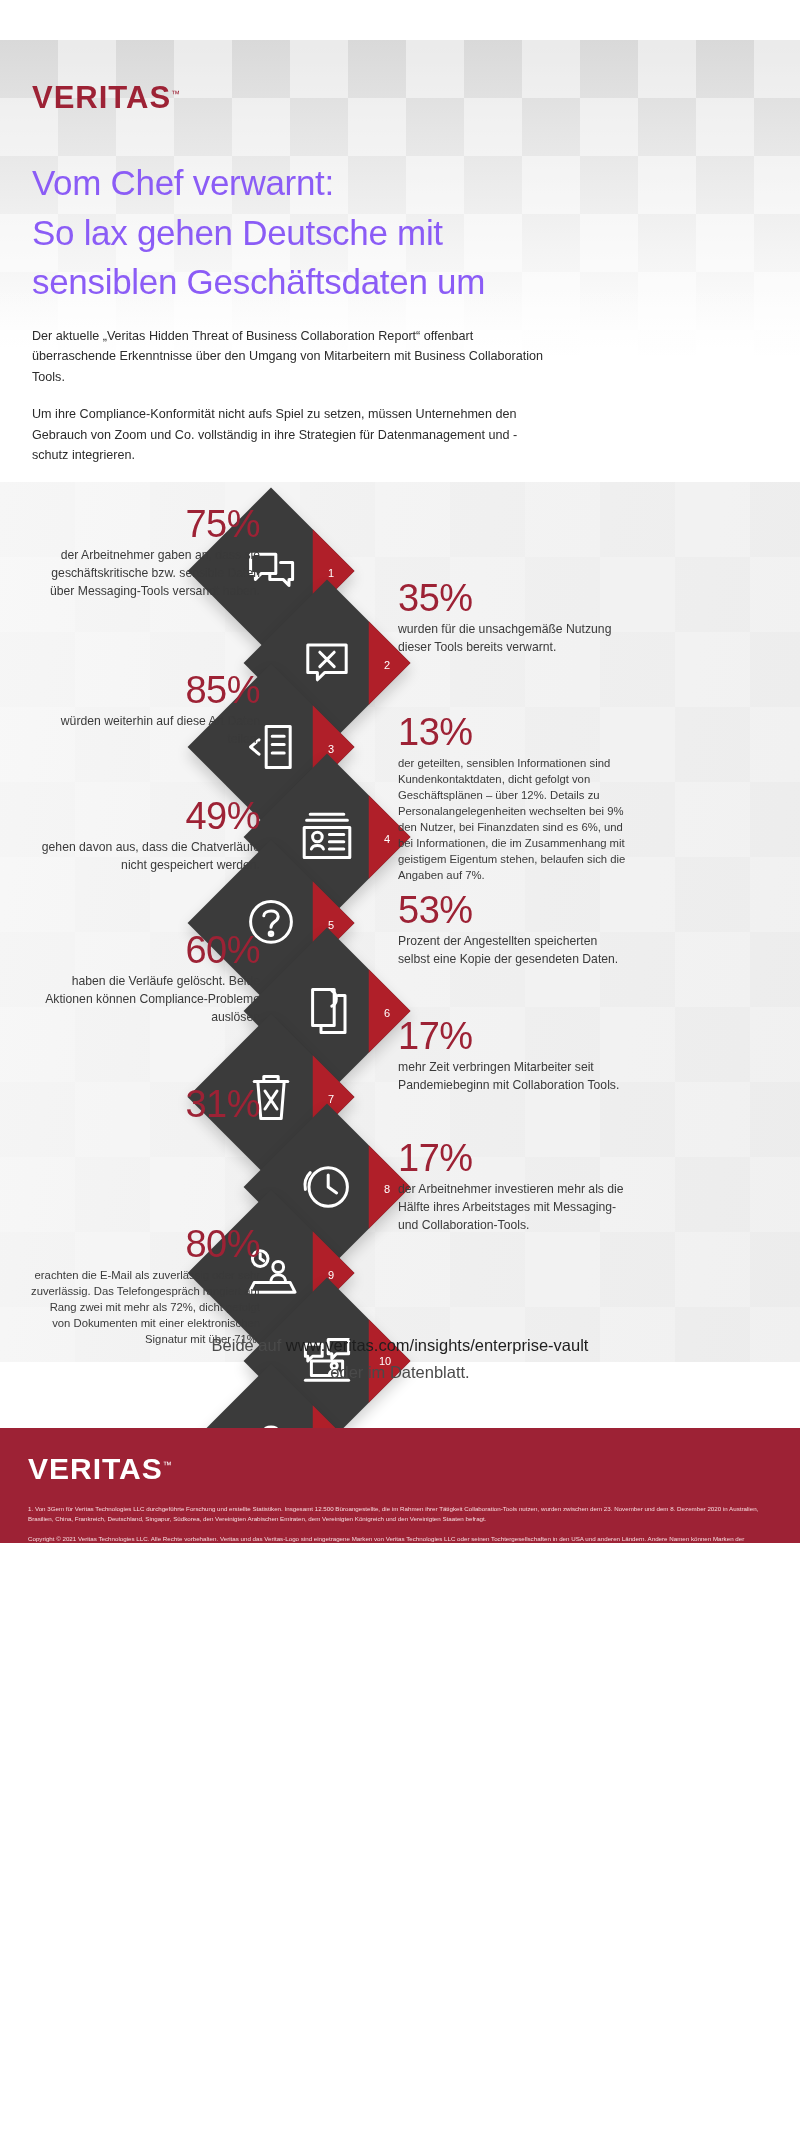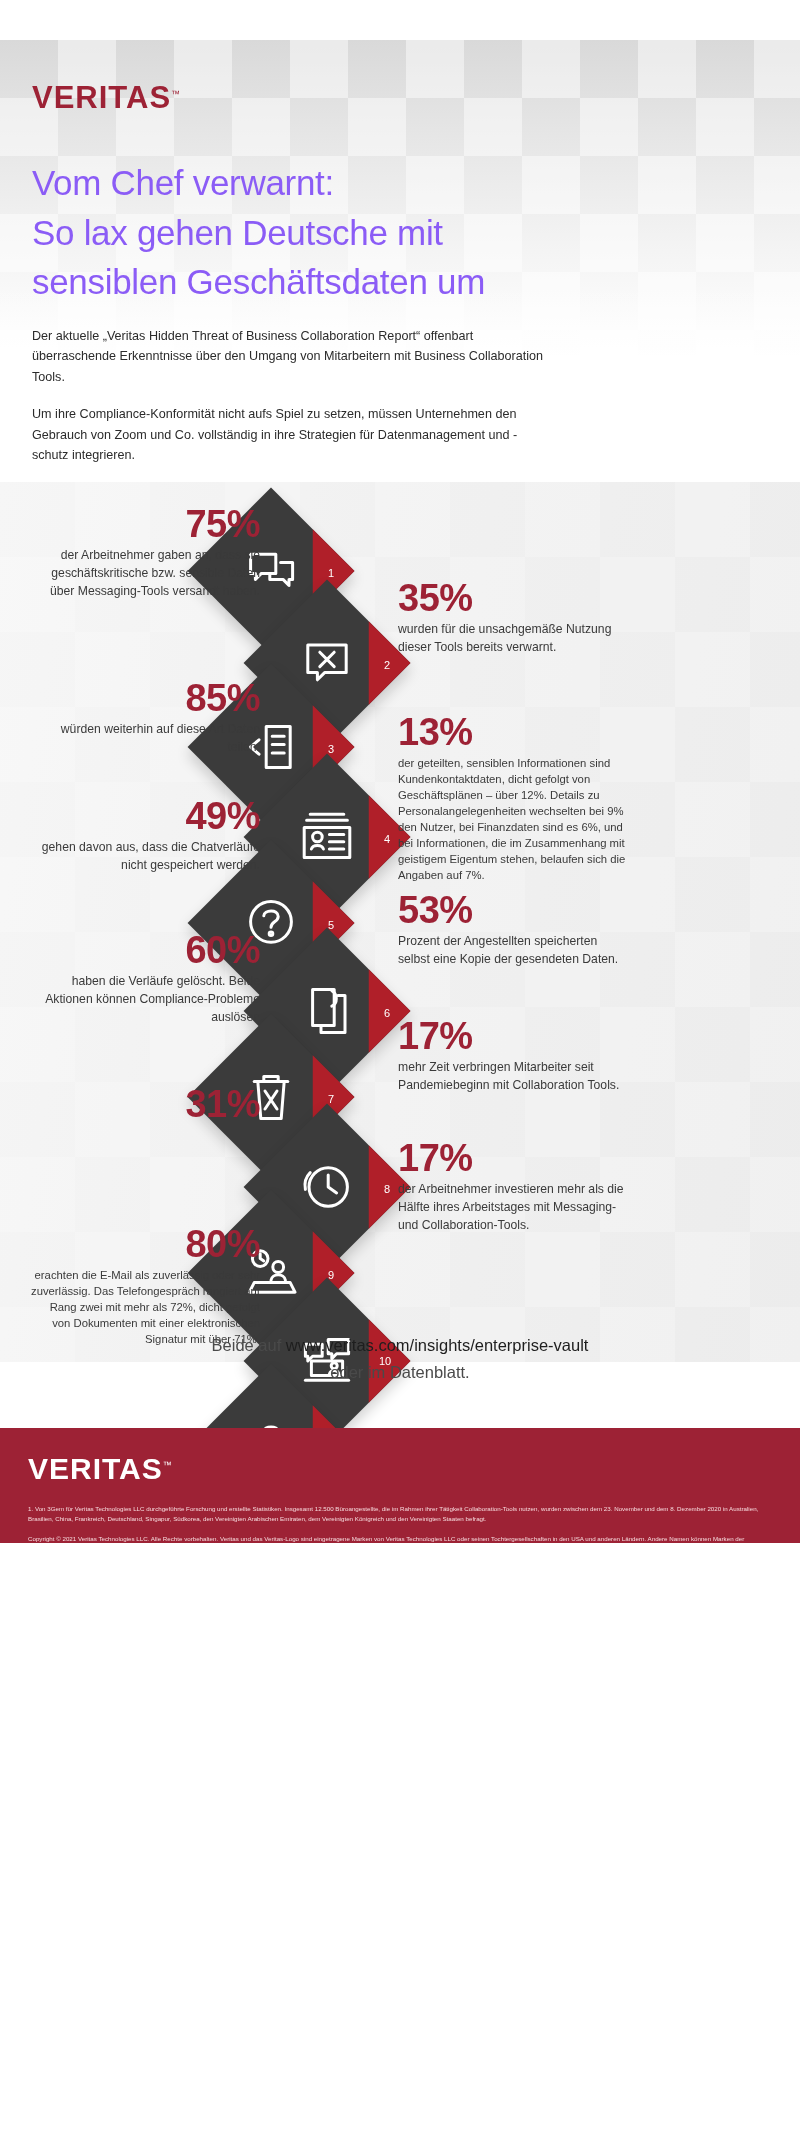--- a/index.html
+++ b/index.html
@@ -146,21 +146,21 @@
   
   .stat {
     position: absolute;
     width: 230px;
   }
   .stat.left  { text-align: right; left: 30px; }
   .stat.right { text-align: left;  left: 398px; }
   .stat .pct {
     color: #9d2235;
     font-size: 38px;
-    font-weight: 700;
+    font-weight: 400;
     line-height: 1.06;
     letter-spacing: -0.5px;
   }
   .stat .desc {
     color: #3a3a3a;
     font-size: 12.2px;
     line-height: 1.47;
     margin-top: 3px;
   }
   .stat.small .desc { font-size: 11.3px; line-height: 1.42; }
@@ -381,21 +381,21 @@
           </svg>
         </div>
       </div>
     </div>
 
     <div class="stat left" style="top:22px;">
       <div class="pct">75%</div>
       <div class="desc">der Arbeitnehmer gaben an, dass sie geschäftskritische bzw. sensible Daten über Messaging-Tools versandt haben.</div>
     </div>
 
-    <div class="stat left" style="top:196px;">
+    <div class="stat left" style="top:188px;">
       <div class="pct">85%</div>
       <div class="desc">würden weiterhin auf diese Art Daten teilen.</div>
     </div>
 
     <div class="stat left" style="top:314px;">
       <div class="pct">49%</div>
       <div class="desc">gehen davon aus, dass die Chatverläufe nicht gespeichert werden.</div>
     </div>
 
     <div class="stat left" style="top:448px;">

